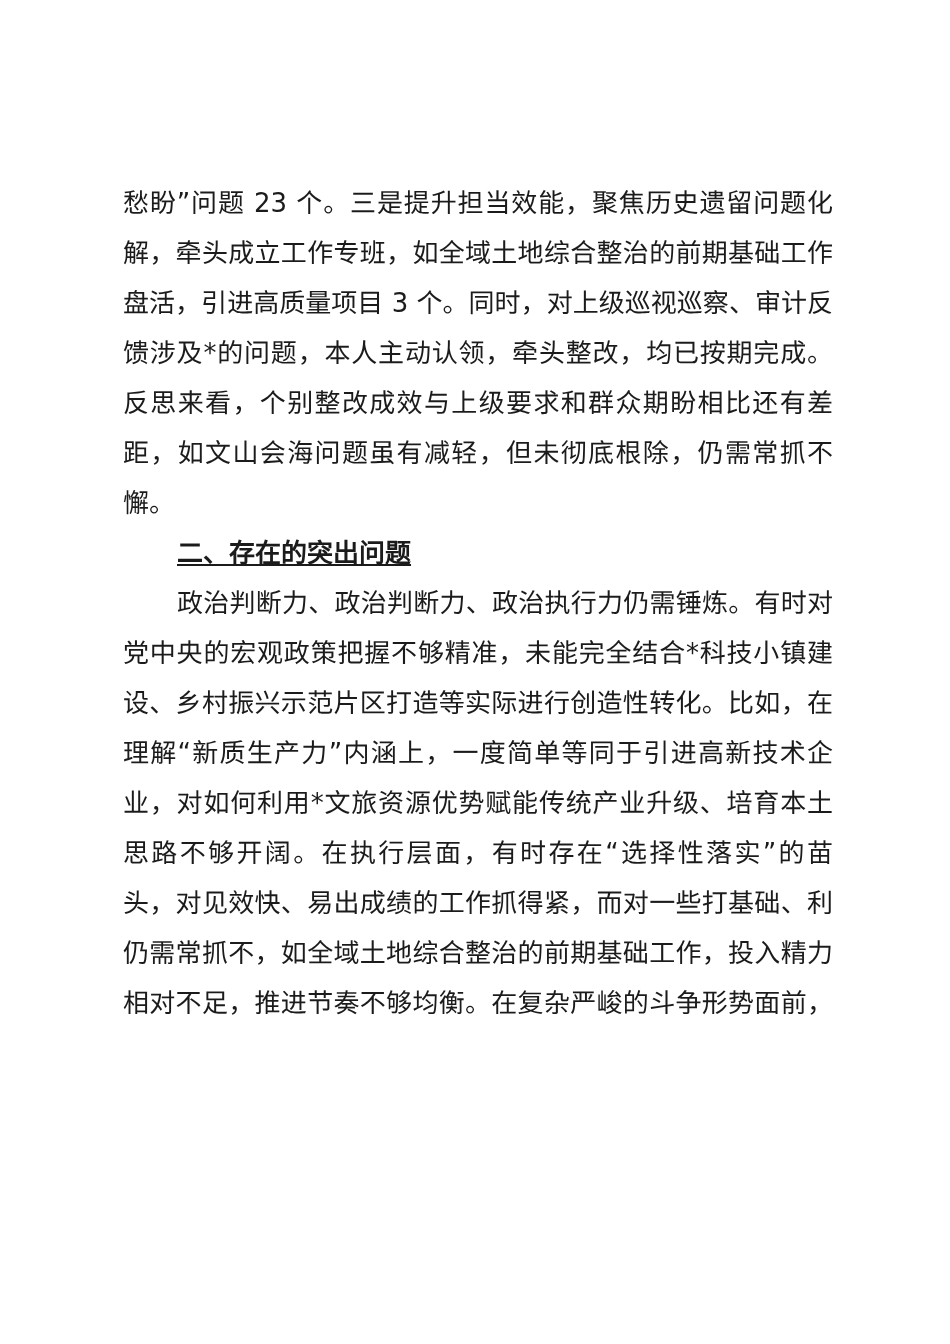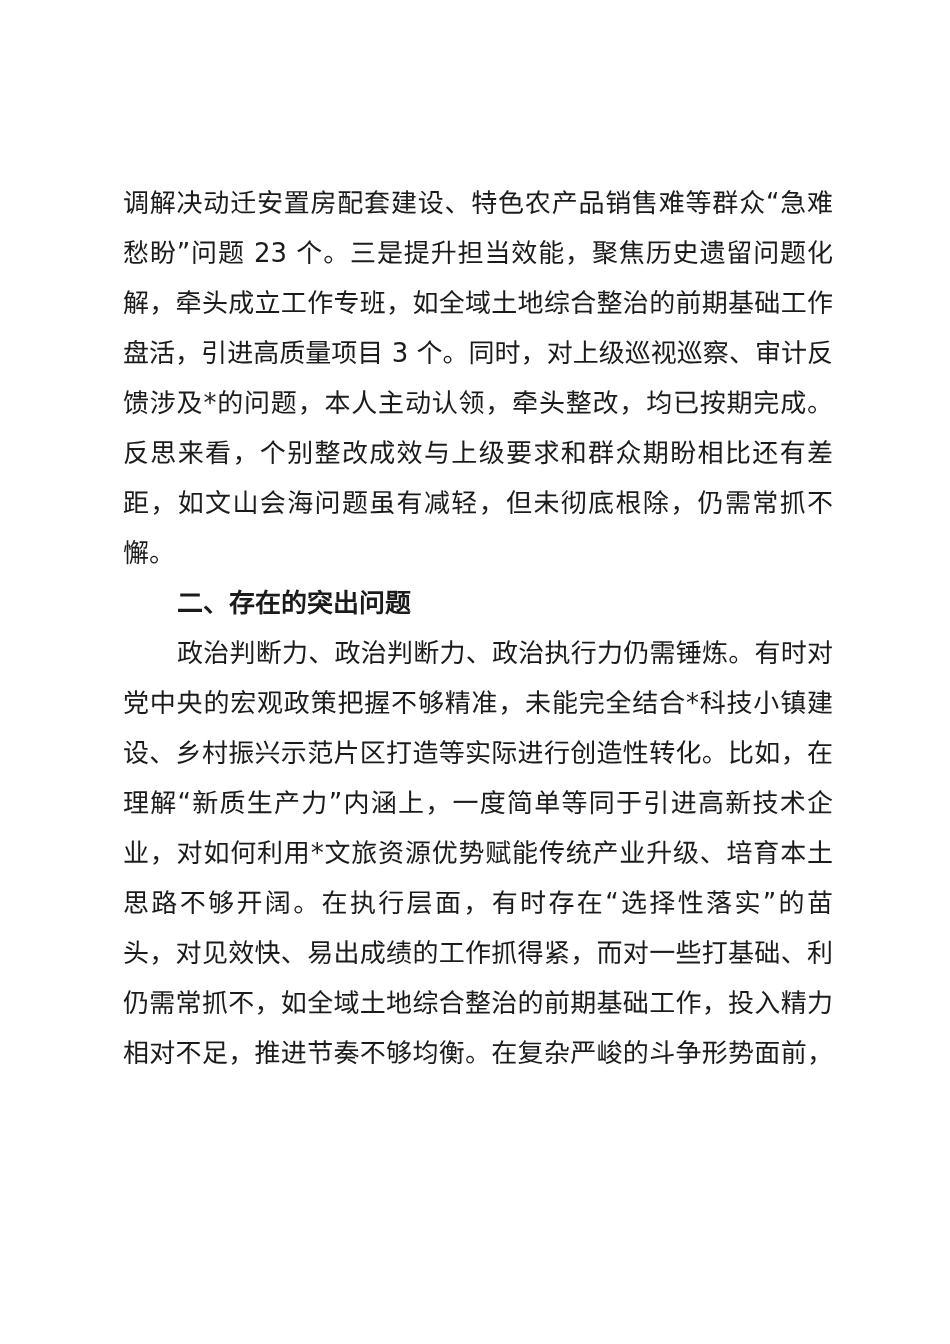--- a/index.html
+++ b/index.html
@@ -34,27 +34,27 @@
     text-align: justify;
     text-align-last: justify;
   }
   
   .indent {
     text-indent: 54px;
   }
   
   .head {
     font-weight: 600;
+    text-decoration: underline;
   }
 </style>
 </head>
 <body>
 
 <div class="doc-page">
-  <div class="doc-line just">调解决动迁安置房配套建设、特色农产品销售难等群众“急难</div>
   <div class="doc-line just">愁盼”问题 23 个。三是提升担当效能，聚焦历史遗留问题化</div>
   <div class="doc-line just">解，牵头成立工作专班，如全域土地综合整治的前期基础工作</div>
   <div class="doc-line just">盘活，引进高质量项目 3 个。同时，对上级巡视巡察、审计反</div>
   <div class="doc-line just">馈涉及*的问题，本人主动认领，牵头整改，均已按期完成。但</div>
   <div class="doc-line just">反思来看，个别整改成效与上级要求和群众期盼相比还有差</div>
   <div class="doc-line just">距，如文山会海问题虽有减轻，但未彻底根除，仍需常抓不</div>
   <div class="doc-line">懈。</div>
   <div class="doc-line head indent">二、存在的突出问题</div>
   <div class="doc-line just indent">政治判断力、政治判断力、政治执行力仍需锤炼。有时对</div>
   <div class="doc-line just">党中央的宏观政策把握不够精准，未能完全结合*科技小镇建</div>

